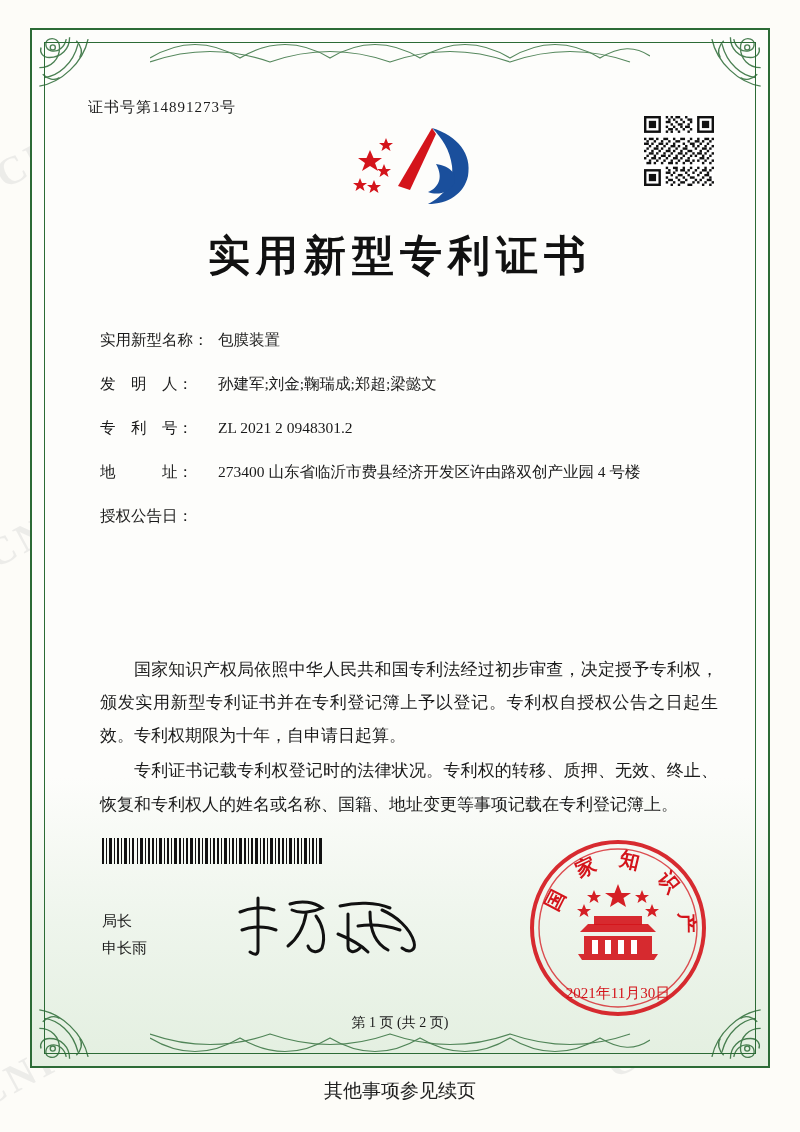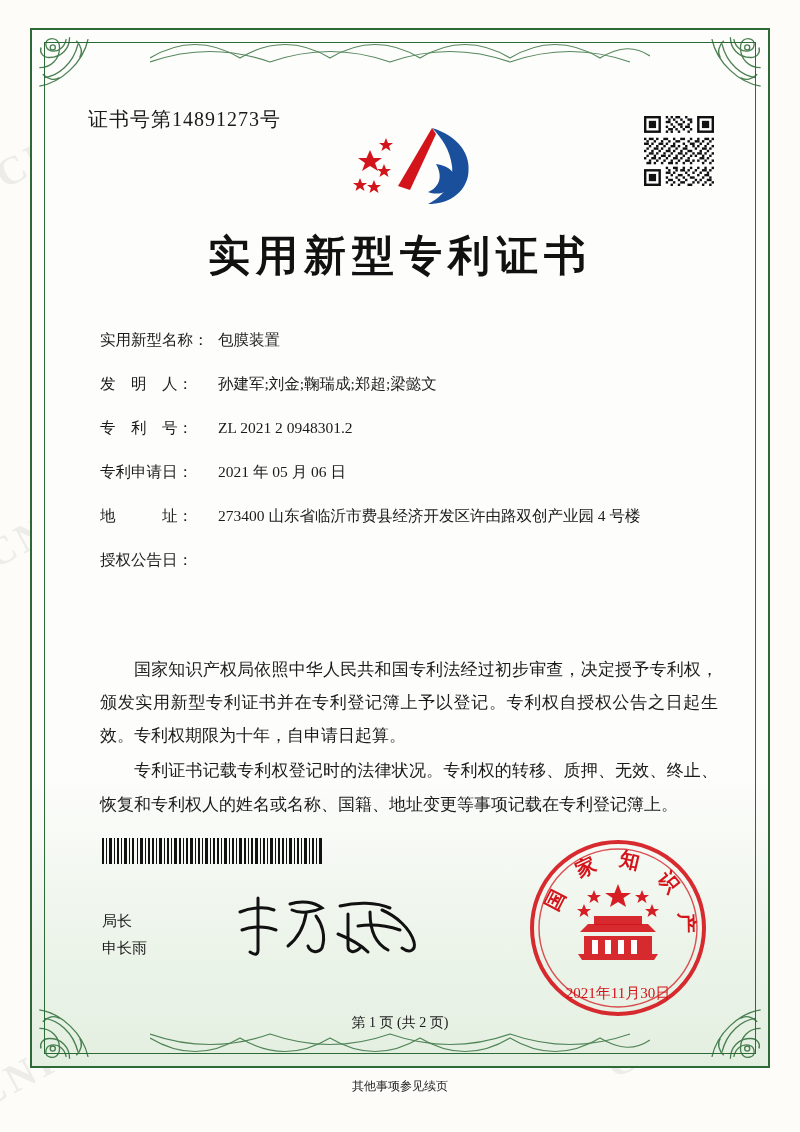--- a/index.html
+++ b/index.html
@@ -58,22 +58,22 @@
   .corner.bl{left:6px;bottom:6px;transform:scaleY(-1);}
   .corner.br{right:6px;bottom:6px;transform:scale(-1,-1);}
   .edge-top,.edge-bottom{
     position:absolute;
     left:120px;right:120px;height:26px;
     color:#2c6b36;opacity:.8;
   }
   .edge-top{top:10px;}
   .edge-bottom{bottom:10px;transform:scaleY(-1);}
   .cert-no{
-    position:absolute;left:58px;top:78px;
-    font-size:20px;letter-spacing:1px;
+    position:absolute;left:58px;top:70px;
+    font-size:15px;letter-spacing:1px;
     font-family:"Liberation Serif","DejaVu Serif",serif;
   }
   
   .logo{
     position:absolute;left:310px;top:92px;width:150px;height:100px;
   }
   
   .qr{
     position:absolute;right:56px;top:88px;
     width:70px;height:70px;
@@ -135,21 +135,21 @@
   .footer-page{
     position:absolute;left:0;right:0;bottom:36px;
     text-align:center;
     font-size:14px;
     font-family:"Liberation Serif","DejaVu Serif",serif;
     margin-top:10px;
   }
   .below-note{
     position:absolute;left:0;right:0;top:1078px;
     text-align:center;
-    font-size:12px;
+    font-size:19px;
     color:#222;
     font-family:"Liberation Serif","DejaVu Serif",serif;
     z-index:3;
   }
 </style>
 </head>
 <body>
 
 <div class="watermarks">
   <div class="wm" style="left:-10px;top:120px;">CNIPA</div>
@@ -444,24 +444,20 @@
     </div>
     <div class="field-row">
       <div class="field-label">发　明　人：</div>
       <div class="field-value">孙建军;刘金;鞠瑞成;郑超;梁懿文</div>
     </div>
     <div class="field-row">
       <div class="field-label">专　利　号：</div>
       <div class="field-value">ZL 2021 2 0948301.2</div>
     </div>
     <div class="field-row">
-      <div class="field-label">专利申请日：</div>
-      <div class="field-value">2021 年 05 月 06 日</div>
-    </div>
-    <div class="field-row">
       <div class="field-label">地　　　址：</div>
       <div class="field-value">273400 山东省临沂市费县经济开发区许由路双创产业园 4 号楼</div>
     </div>
     <div class="field-row inline">
       <div class="field-label">授权公告日：</div>
     </div>
   </div>
 
   <div class="para">
     <p>国家知识产权局依照中华人民共和国专利法经过初步审查，决定授予专利权，颁发实用新型专利证书并在专利登记簿上予以登记。专利权自授权公告之日起生效。专利权期限为十年，自申请日起算。</p>

